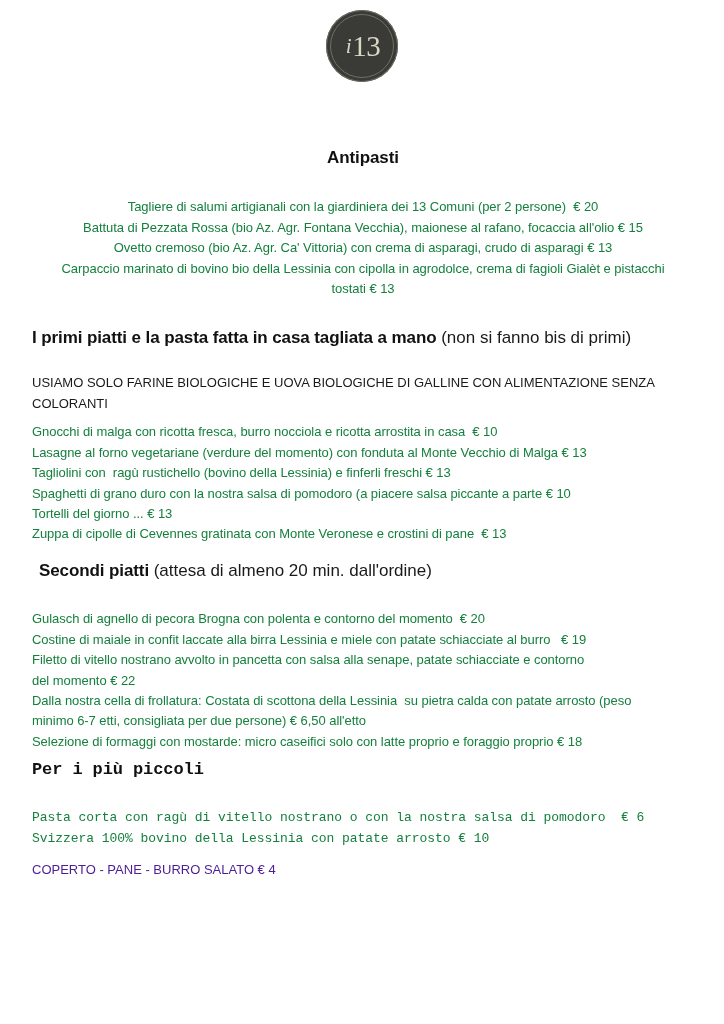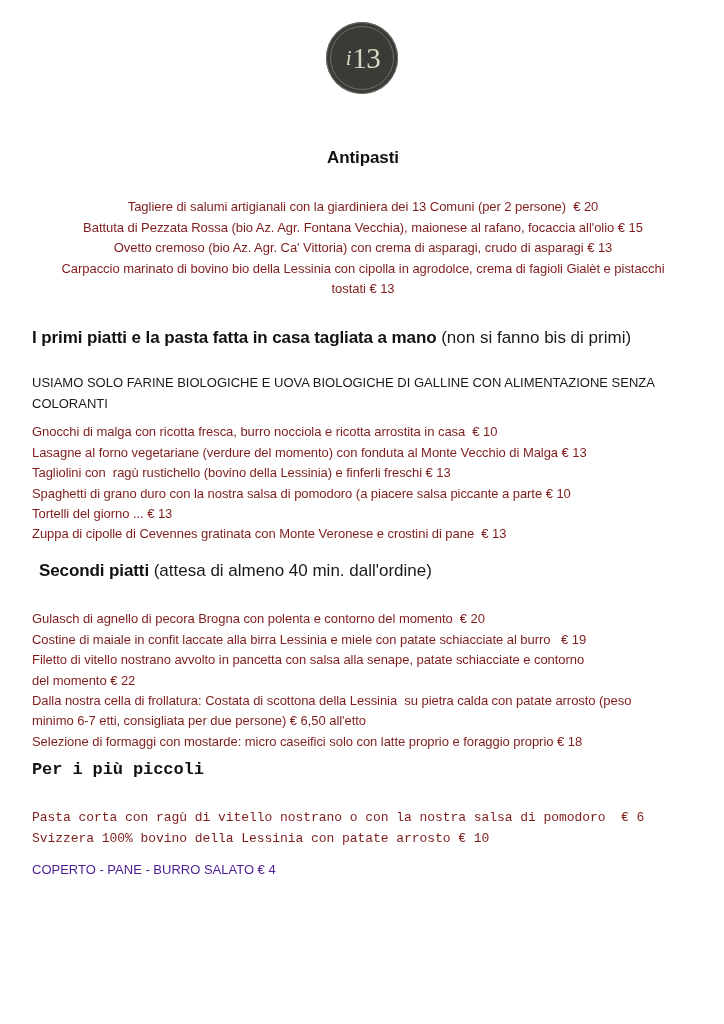--- a/index.html
+++ b/index.html
@@ -15,21 +15,21 @@
     position: relative;
     overflow: hidden;
     -webkit-font-smoothing: antialiased;
   }
 
   
   .logo-wrap {
     width: 100%;
     display: flex;
     justify-content: center;
-    padding-top: 22px;
+    padding-top: 10px;
   }
   .logo-badge {
     width: 72px;
     height: 72px;
     border-radius: 50%;
     background: #3a3a37;
     box-shadow: inset 0 0 0 1px #6e6e66;
     display: flex;
     align-items: center;
     justify-content: center;
@@ -73,21 +73,21 @@
   h2.section-heading .note {
     font-size: 17px;
     font-weight: normal;
     letter-spacing: 0;
     color: #1a1a1a;
   }
 
   .lines {
     font-size: 13px;
     line-height: 20.4px;
-    color: #7f1d1d;
+    color: #15803d;
     letter-spacing: -0.05px;
   }
   .line { white-space: pre-wrap; }
 
   .sec-antipasti { position: absolute; left: 32px; top: 148px; width: 662px; text-align: center; }
   .sec-antipasti .lines { margin-top: 29px; }
 
   .sec-primi { position: absolute; left: 32px; top: 328px; width: 670px; }
   .sec-primi .intro { margin-top: 24px; font-size: 13px; line-height: 21px; width: 650px; }
   .sec-primi .lines { margin-top: 8px; }
@@ -135,21 +135,21 @@
     <div class="line">Gnocchi di malga con ricotta fresca, burro nocciola e ricotta arrostita in casa  € 10</div>
     <div class="line">Lasagne al forno vegetariane (verdure del momento) con fonduta al Monte Vecchio di Malga € 13</div>
     <div class="line">Tagliolini con  ragù rustichello (bovino della Lessinia) e finferli freschi € 13</div>
     <div class="line">Spaghetti di grano duro con la nostra salsa di pomodoro (a piacere salsa piccante a parte € 10</div>
     <div class="line">Tortelli del giorno ... € 13</div>
     <div class="line">Zuppa di cipolle di Cevennes gratinata con Monte Veronese e crostini di pane  € 13</div>
   </div>
 </section>
 
 <section class="sec-secondi">
-  <h2 class="section-heading"><span>Secondi piatti</span> <span class="note">(attesa di almeno 40 min. dall'ordine)</span></h2>
+  <h2 class="section-heading"><span>Secondi piatti</span> <span class="note">(attesa di almeno 20 min. dall'ordine)</span></h2>
   <div class="lines">
     <div class="line">Gulasch di agnello di pecora Brogna con polenta e contorno del momento  € 20</div>
     <div class="line">Costine di maiale in confit laccate alla birra Lessinia e miele con patate schiacciate al burro   € 19</div>
     <div class="line">Filetto di vitello nostrano avvolto in pancetta con salsa alla senape, patate schiacciate e contorno</div>
     <div class="line">del momento € 22</div>
     <div class="line">Dalla nostra cella di frollatura: Costata di scottona della Lessinia  su pietra calda con patate arrosto (peso</div>
     <div class="line">minimo 6-7 etti, consigliata per due persone) € 6,50 all'etto</div>
     <div class="line">Selezione di formaggi con mostarde: micro caseifici solo con latte proprio e foraggio proprio € 18</div>
   </div>
 </section>

